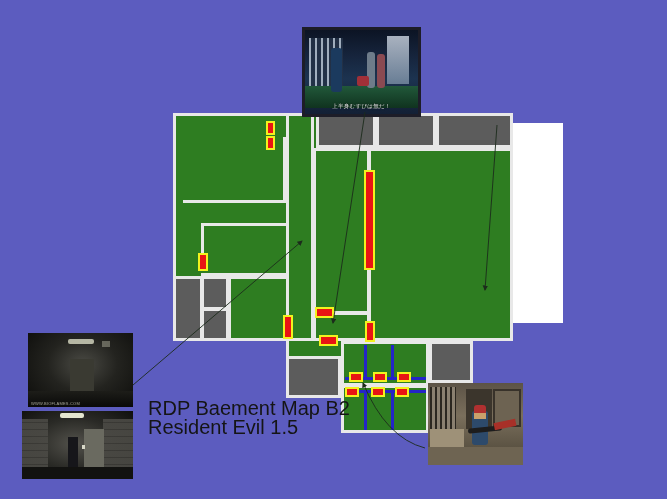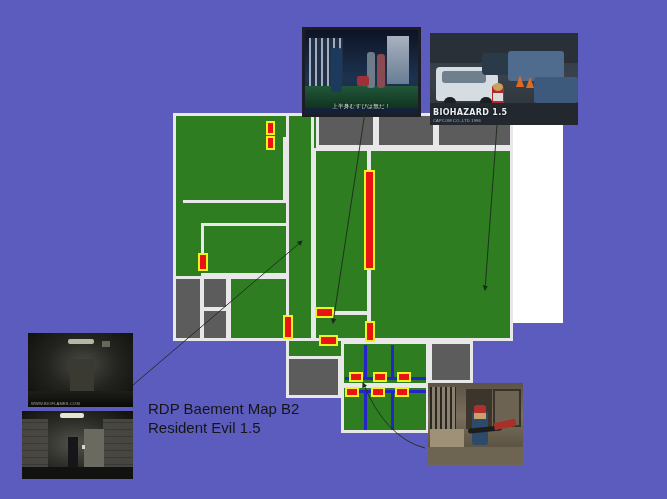--- a/index.html
+++ b/index.html
@@ -31,21 +31,21 @@
     color: #141414;
     white-space: pre-line;
     letter-spacing: 0.05px;
   }
 
   
   #map-title {
     position: absolute;
     left: 148px;
     top: 399px;
-    font-size: 15px;
+    font-size: 20px;
     line-height: 19px;
     color: #151515;
     white-space: pre-line;
   }
 
   
   #map {
     position: absolute;
     left: 173px;
     top: 113px;
@@ -181,46 +181,20 @@
     <div style="position:absolute;left:26px;top:18px;width:11px;height:44px;background:#1b3a5e;border-radius:3px;"></div>
     <div style="position:absolute;left:62px;top:22px;width:8px;height:36px;background:#6e7c8a;border-radius:3px;"></div>
     <div style="position:absolute;left:72px;top:24px;width:8px;height:34px;background:#8a4a52;border-radius:3px;"></div>
     <div style="position:absolute;left:52px;top:46px;width:12px;height:10px;background:#a03038;border-radius:2px;"></div>
 
     <div style="position:absolute;left:82px;top:6px;width:22px;height:48px;
          background:linear-gradient(180deg,#cfd8e4,#7b8fa5);opacity:.8;"></div>
     <div class="cap" style="left:50%;transform:translateX(-50%);bottom:4px;font-size:5.5px;white-space:nowrap;">上半身むすびは無だ！</div>
   </div>
 
-  <div class="photo" style="left:430px; top:33px; width:148px; height:92px;">
-    <div class="ph-inner" style="background:linear-gradient(180deg,#2d3740 0%,#39424b 45%,#2a2f35 100%);"></div>
-
-    <div style="position:absolute;left:0;top:0;width:100%;height:30px;background:#2a3038;"></div>
-
-    <div style="position:absolute;left:6px;top:34px;width:62px;height:34px;background:#d6dde2;border-radius:4px 10px 3px 3px;"></div>
-    <div style="position:absolute;left:12px;top:38px;width:44px;height:12px;background:#6f7f8c;border-radius:3px;"></div>
-    <div style="position:absolute;left:14px;top:64px;width:12px;height:10px;background:#1b1f24;border-radius:50%;"></div>
-    <div style="position:absolute;left:50px;top:64px;width:12px;height:10px;background:#1b1f24;border-radius:50%;"></div>
-
-    <div style="position:absolute;left:52px;top:20px;width:42px;height:22px;background:#2b3a49;border-radius:4px;"></div>
-
-    <div style="position:absolute;left:78px;top:18px;width:56px;height:30px;background:#4f6c8e;border-radius:3px;"></div>
-    <div style="position:absolute;left:104px;top:44px;width:44px;height:26px;background:#3d5a7d;border-radius:3px;"></div>
-
-    <div style="position:absolute;left:86px;top:42px;width:0;height:0;border-left:4px solid transparent;border-right:4px solid transparent;border-bottom:12px solid #e06a22;"></div>
-    <div style="position:absolute;left:96px;top:44px;width:0;height:0;border-left:4px solid transparent;border-right:4px solid transparent;border-bottom:11px solid #e06a22;"></div>
-
-    <div style="position:absolute;left:62px;top:52px;width:12px;height:30px;background:#b02a2a;border-radius:3px;"></div>
-    <div style="position:absolute;left:63px;top:50px;width:10px;height:8px;background:#c8a15a;border-radius:50%;"></div>
-    <div style="position:absolute;left:63px;top:60px;width:10px;height:8px;background:#dcdcdc;"></div>
-
-    <div style="position:absolute;left:0;bottom:0;width:100%;height:22px;background:#23282e;"></div>
-    <div class="cap" style="bottom:8px;font-size:8px;font-weight:bold;color:#e6eef6;">BIOHAZARD 1.5</div>
-    <div class="cap2" style="bottom:2px;">CAPCOM CO.,LTD 1996</div>
-  </div>
 
   <div class="photo" style="left:28px; top:333px; width:105px; height:74px;">
     <div class="ph-inner" style="background:radial-gradient(ellipse at 52% 42%, #4a4a44 0%, #23231f 45%, #0b0b09 100%);"></div>
     <div style="position:absolute;left:40px;top:6px;width:26px;height:5px;background:#cfd0bb;opacity:.85;border-radius:2px;"></div>
     <div style="position:absolute;left:74px;top:8px;width:8px;height:6px;background:#a9aa98;opacity:.5;"></div>
     <div style="position:absolute;left:42px;top:26px;width:24px;height:32px;background:#3a3a32;"></div>
     <div style="position:absolute;left:0;bottom:0;width:100%;height:16px;background:linear-gradient(180deg,#1d1d19,#090908);"></div>
     <div class="cap2" style="bottom:1px;color:#a8a89a;">WWW.BIOFLAMES.COM</div>
   </div>
 

